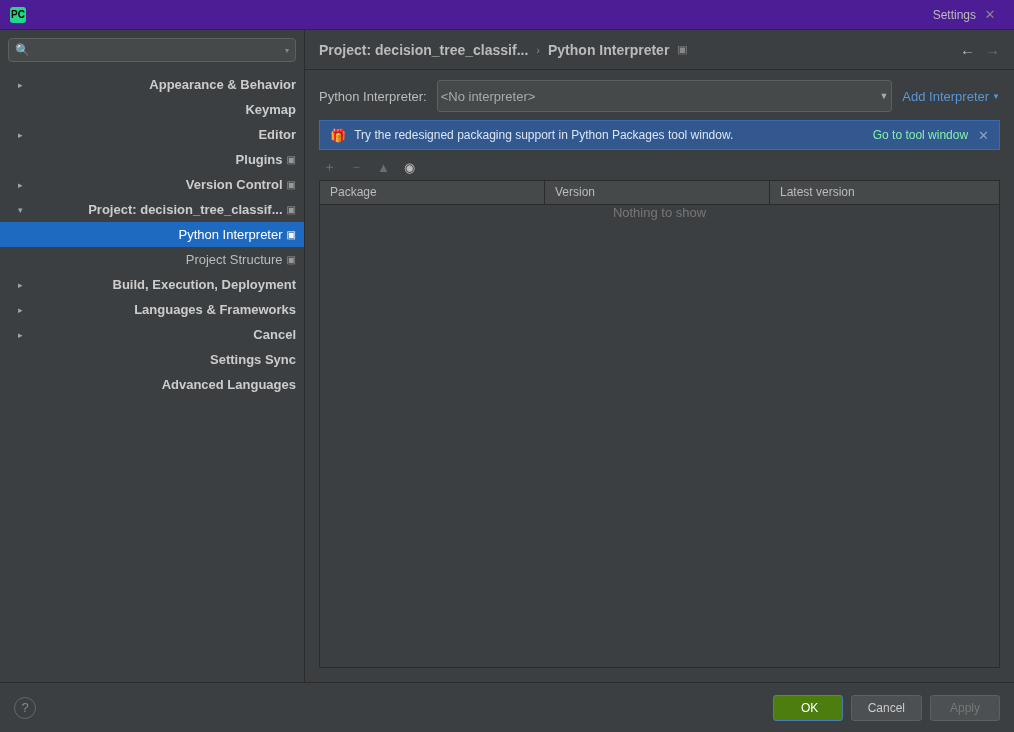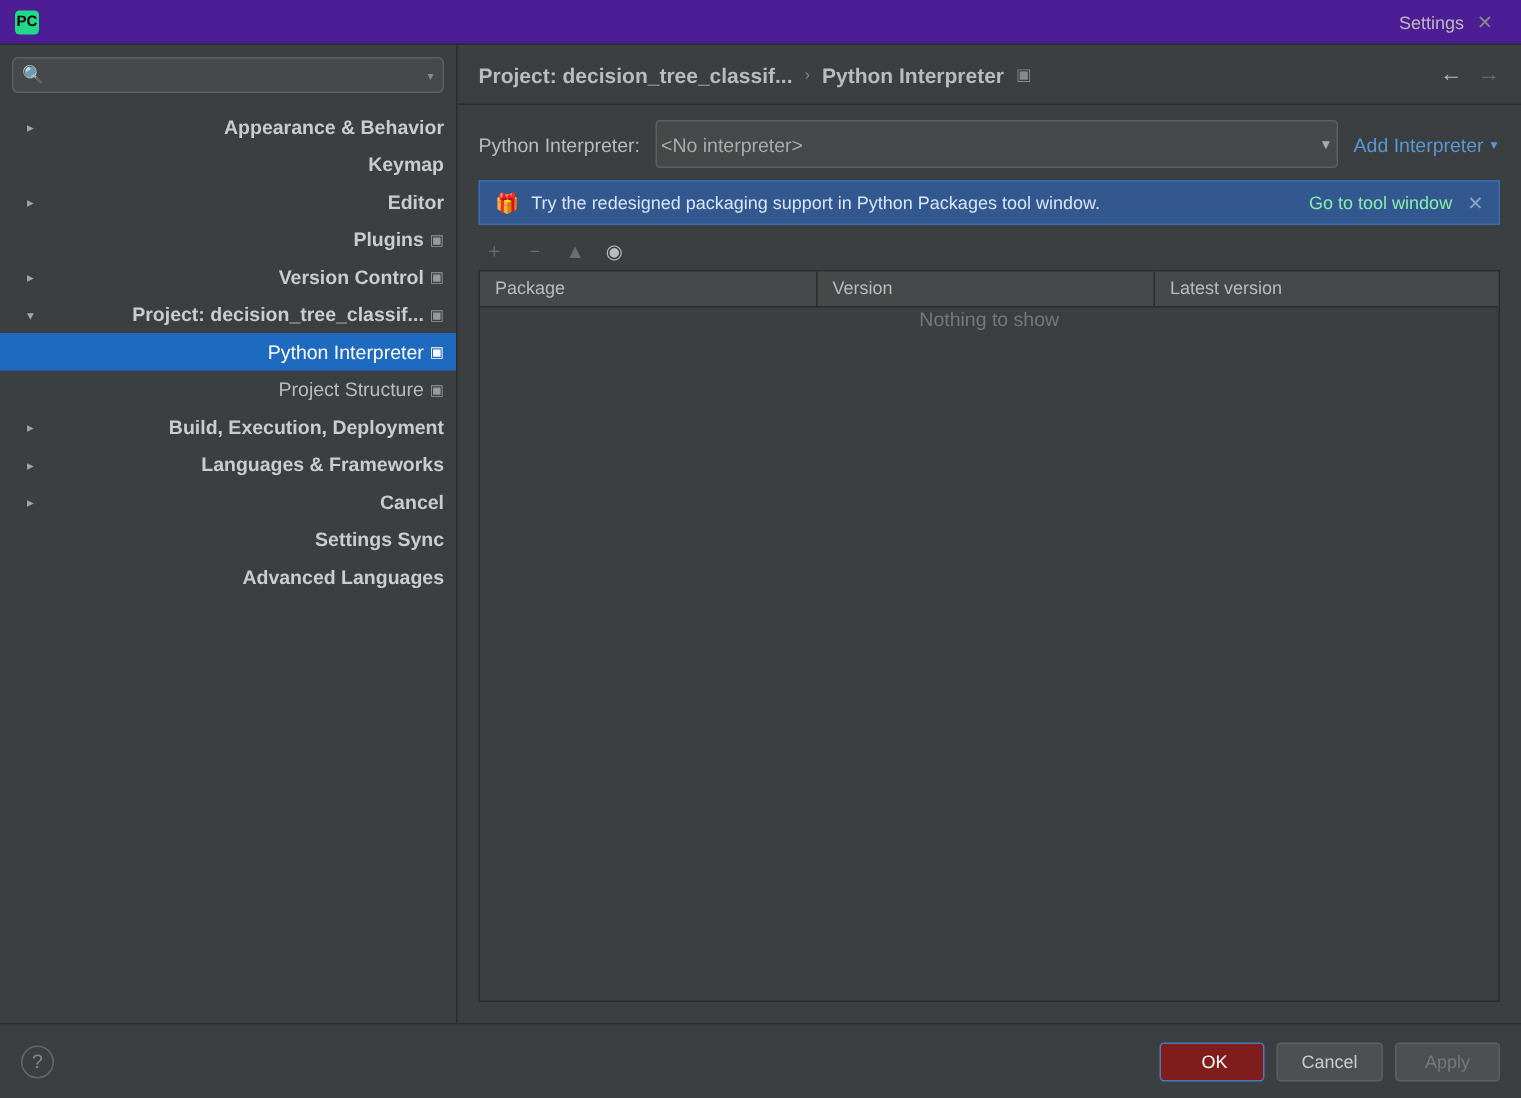--- a/index.html
+++ b/index.html
@@ -175,21 +175,21 @@
     font-size:13px;cursor:pointer;
   }
   .footer .spacer{flex:1;}
   .btn-f {
     height:26px; min-width:70px;
     border:1px solid #5e6060; background:#4c5052;
     color:#ccc; border-radius:3px;
     margin-left:8px; padding:0 16px;
     cursor:pointer;font-size:12px;
   }
-  .btn-f.primary { background:#7f1d1d; border-color:#4a7bb6; color:#fff;padding-left:20px;}
+  .btn-f.primary { background:#4d7c0f; border-color:#4a7bb6; color:#fff;padding-left:20px;}
   .btn-f.disabled { color:#777; cursor:default;}
 </style>
 </head>
 <body>
 
 <div class="titlebar">
   <div class="app-icon">PC</div>
   <div class="title">Settings</div>
   <div class="close">✕</div>
 </div>

